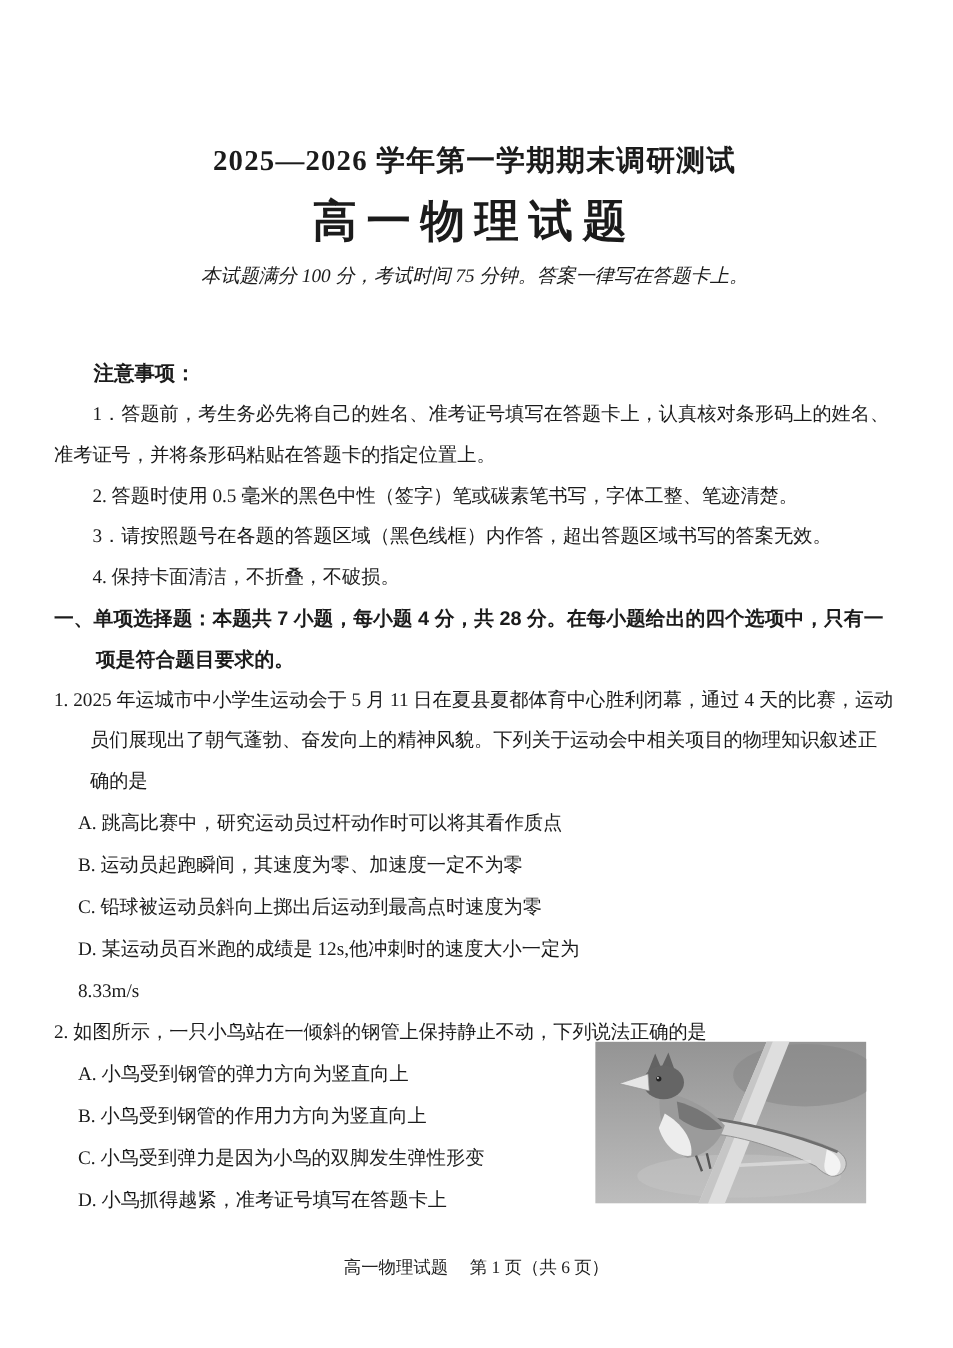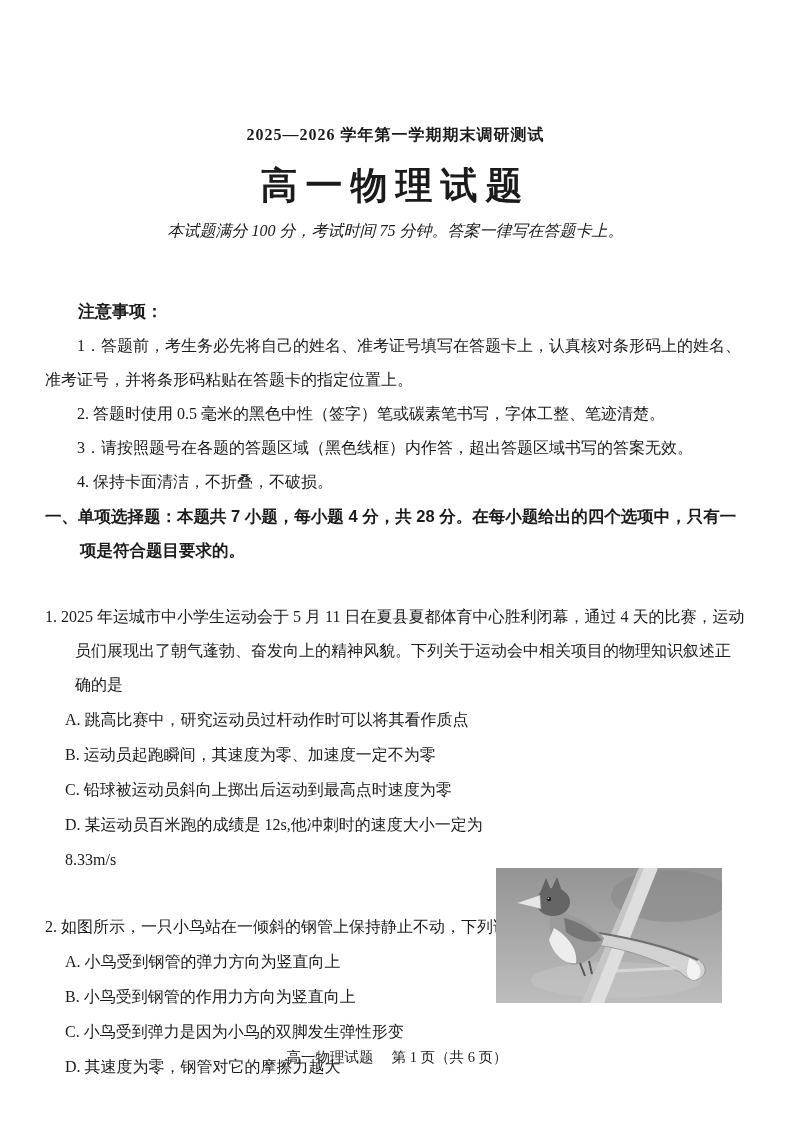--- a/index.html
+++ b/index.html
@@ -14,21 +14,21 @@
     margin: 0 auto;
     background: #ffffff;
     box-sizing: border-box;
     padding: 120px 48px 0 45px;
     color: #1b1b1b;
     font-family: "Liberation Serif", "DejaVu Serif", serif;
     overflow: hidden;
   }
   .title-line1 {
     text-align: center;
-    font-size: 16px;
+    font-size: 24px;
     font-weight: 700;
     line-height: 30px;
     letter-spacing: 1px;
   }
   .title-line2 {
     text-align: center;
     font-size: 37px;
     font-weight: 700;
     line-height: 48px;
     margin-top: 12px;
@@ -68,21 +68,20 @@
     font-size: 16.5px;
     line-height: 34px;
     padding-left: 35px;
     text-indent: -35px;
   }
   .q-stem {
     font-size: 16px;
     line-height: 34px;
     padding-left: 30px;
     text-indent: -30px;
-    margin-top: 33px;
   }
   .option {
     font-size: 16px;
     line-height: 35px;
     margin-left: 20px;
     max-width: 440px;
   }
   .bird-figure {
     position: absolute;
     left: 496px;
@@ -133,21 +132,21 @@
   </div>
 
   <div class="question">
     <div class="q-stem">
       <span class="q-num">2.</span>
       <span>如图所示，一只小鸟站在一倾斜的钢管上保持静止不动，下列说法正确的是</span>
     </div>
     <div class="option">A. 小鸟受到钢管的弹力方向为竖直向上</div>
     <div class="option">B. 小鸟受到钢管的作用力方向为竖直向上</div>
     <div class="option">C. 小鸟受到弹力是因为小鸟的双脚发生弹性形变</div>
-    <div class="option">D. 其速度为零，钢管对它的摩擦力越大</div>
+    <div class="option">D. 小鸟抓得越紧，准考证号填写在答题卡上</div>
   </div>
 
   <figure class="bird-figure">
     <svg viewBox="0 0 226 135" width="226" height="135" xmlns="http://www.w3.org/2000/svg">
       <defs>
         <linearGradient id="bgGrad" x1="0" y1="0" x2="0" y2="1">
           <stop offset="0" stop-color="#949494"></stop>
           <stop offset="1" stop-color="#bdbdbd"></stop>
         </linearGradient>
       </defs>

